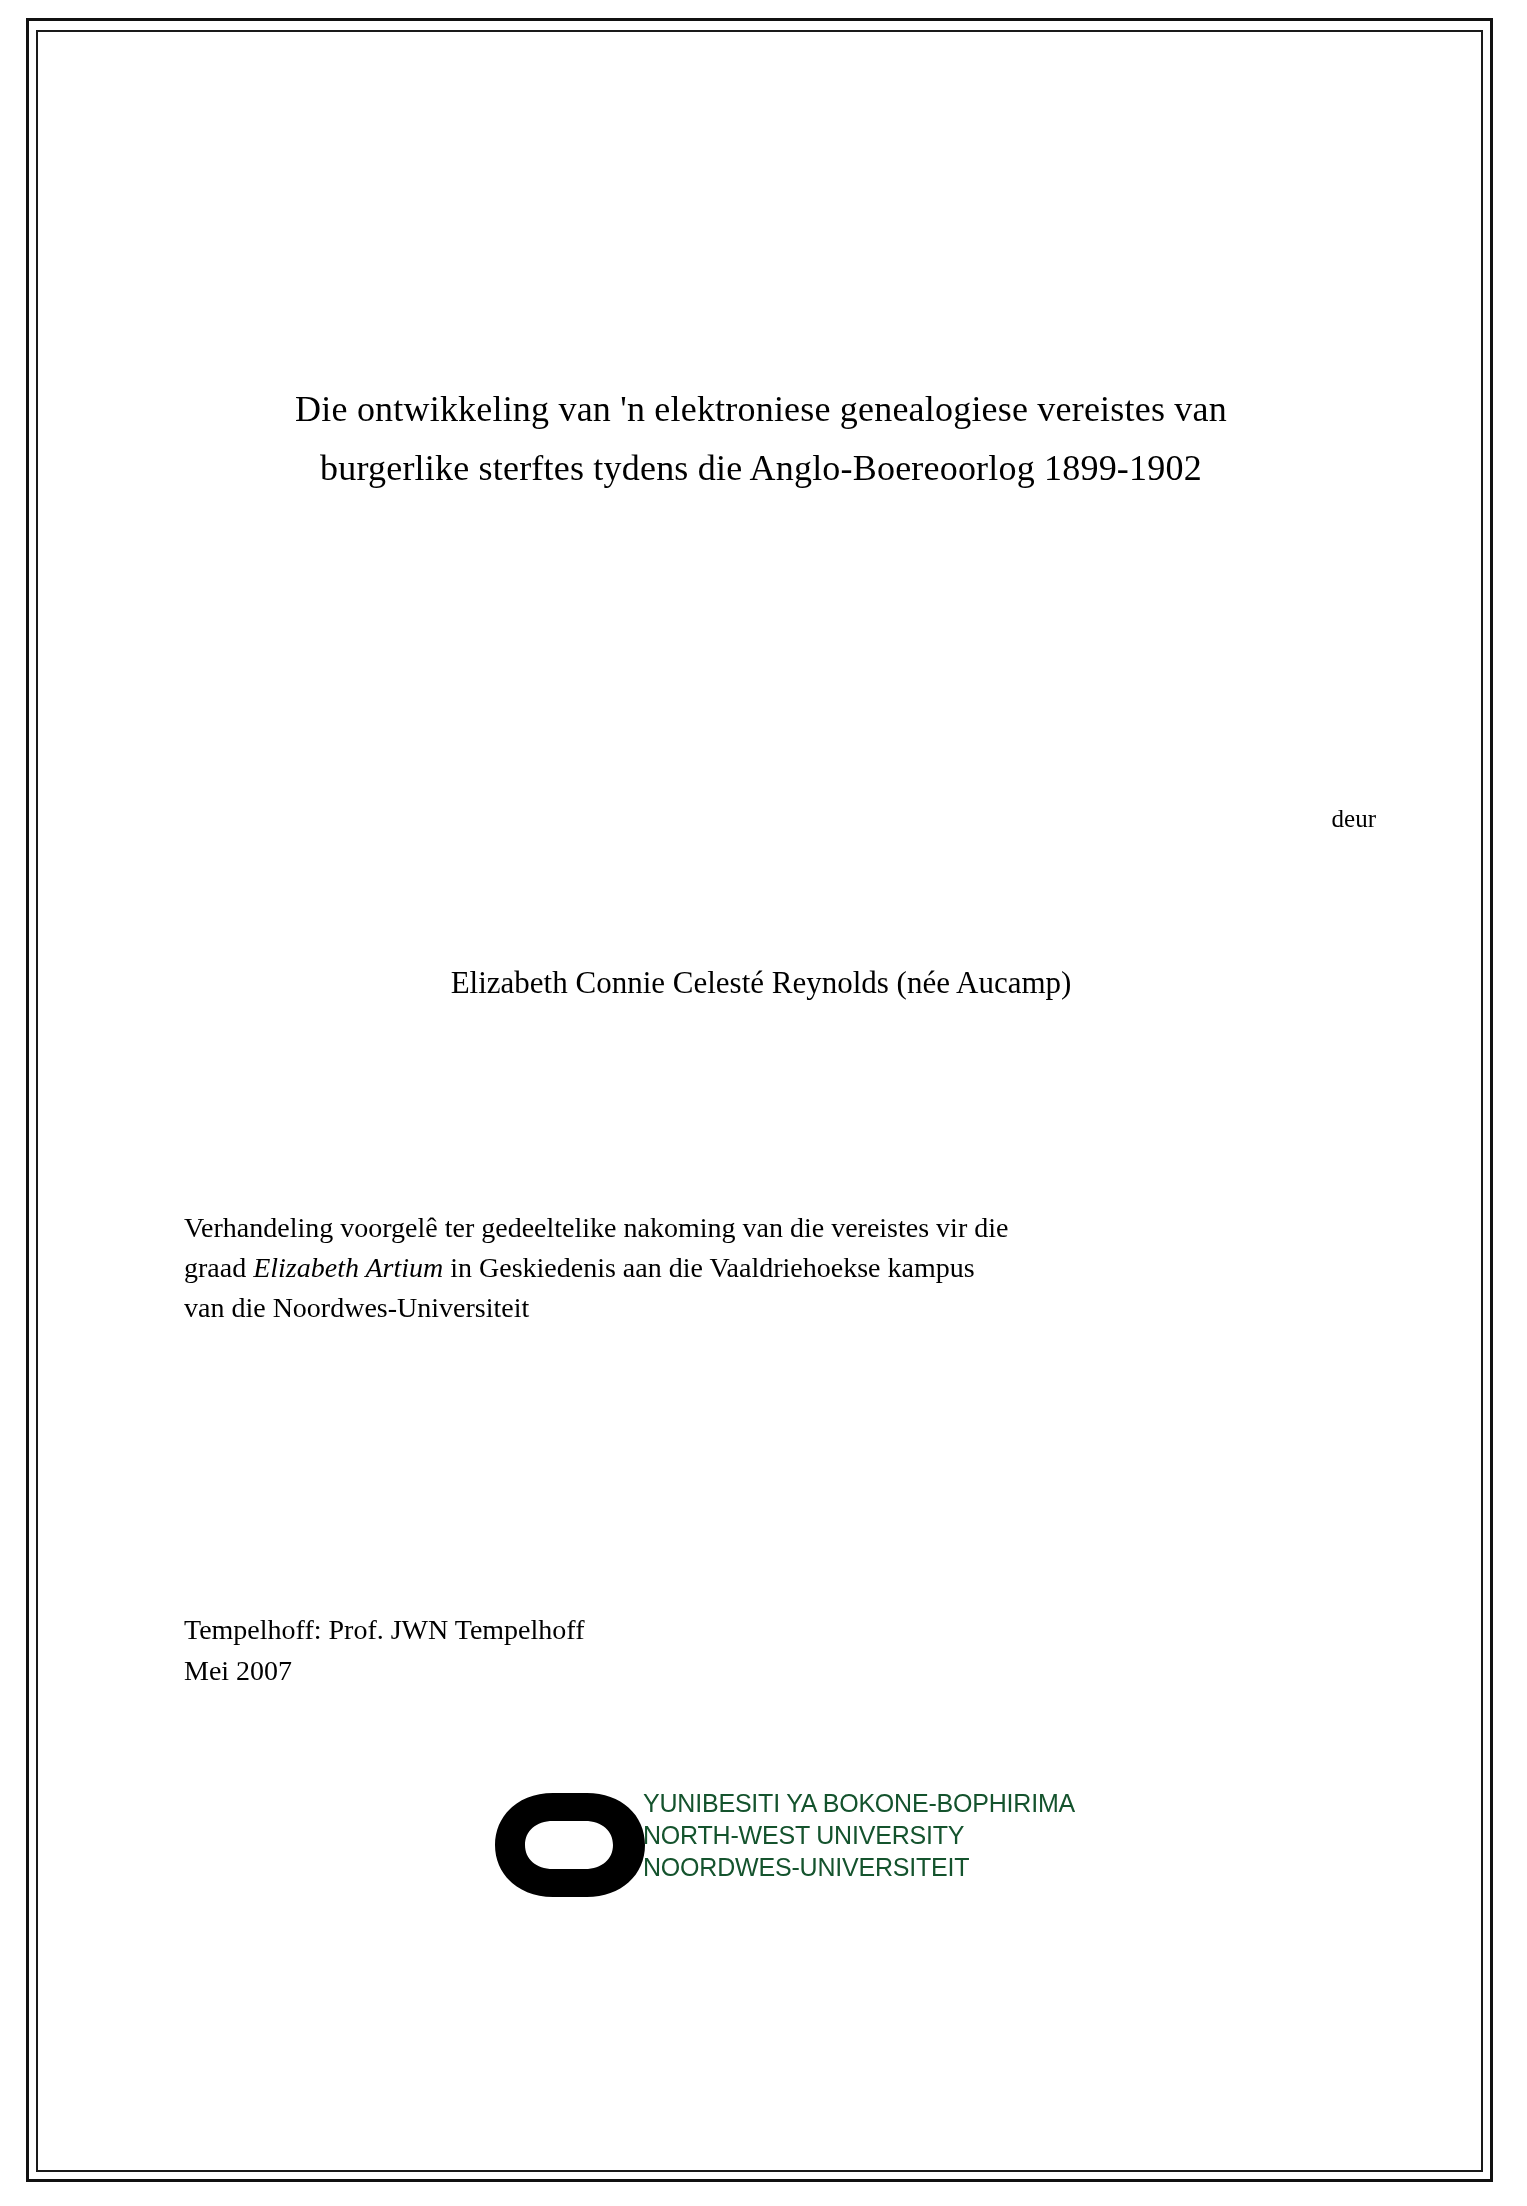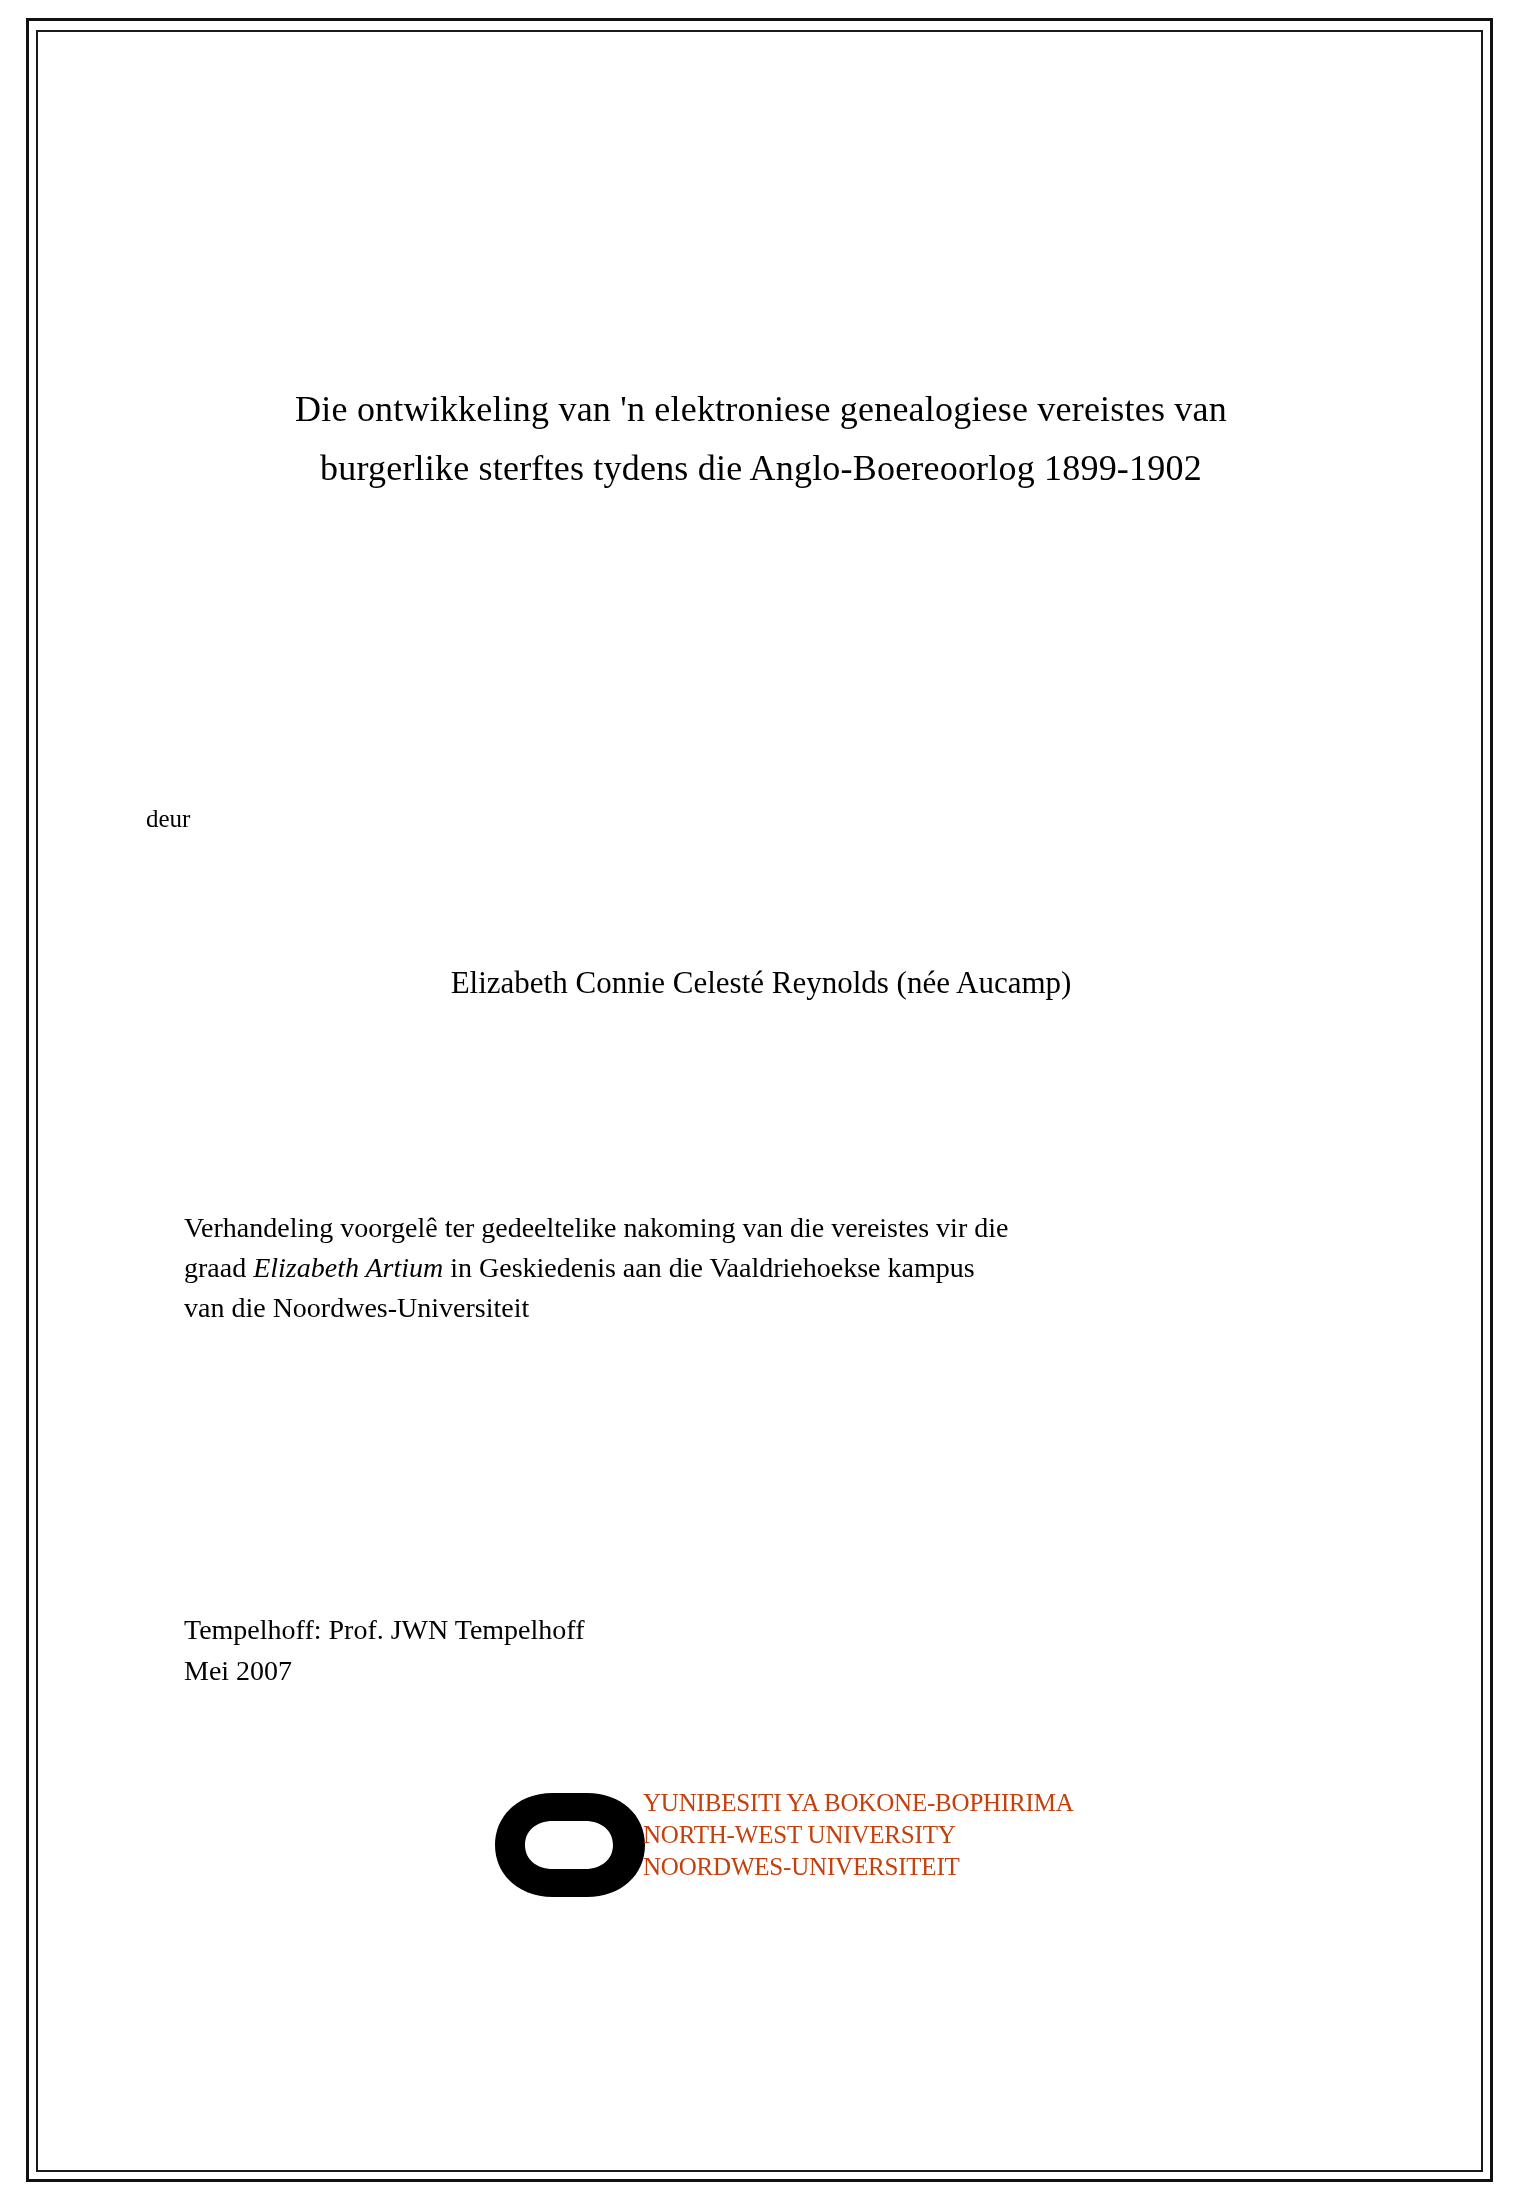--- a/index.html
+++ b/index.html
@@ -52,21 +52,21 @@
     font-size: 36px;
     line-height: 1.65;
     letter-spacing: 0.2px;
   }
 
   .deur {
     position: absolute;
     left: 110px;
     top: 775px;
     width: 1230px;
-    text-align: left;
+    text-align: right;
     font-size: 25px;
   }
 
   .author {
     position: absolute;
     left: 110px;
     top: 935px;
     width: 1230px;
     text-align: center;
     font-size: 31px;
@@ -111,26 +111,26 @@
     position: absolute;
     left: 0px;
     top: 4px;
     width: 180px;
     height: 112px;
   }
   .logo-lines {
     position: absolute;
     left: 162px;
     top: 2px;
-    font-family: Liberation Serif, serif;
+    font-family: Liberation Sans, sans-serif;
     font-size: 25px;
     line-height: 1.28;
     letter-spacing: -0.2px;
     font-weight: 400;
-    color: #c2410c;
+    color: #14532d;
     white-space: nowrap;
   }
 </style>
 </head>
 <body>
 
 <div class="page">
   <div class="scan-border-outer"></div>
   <div class="scan-border-inner"></div>
 

